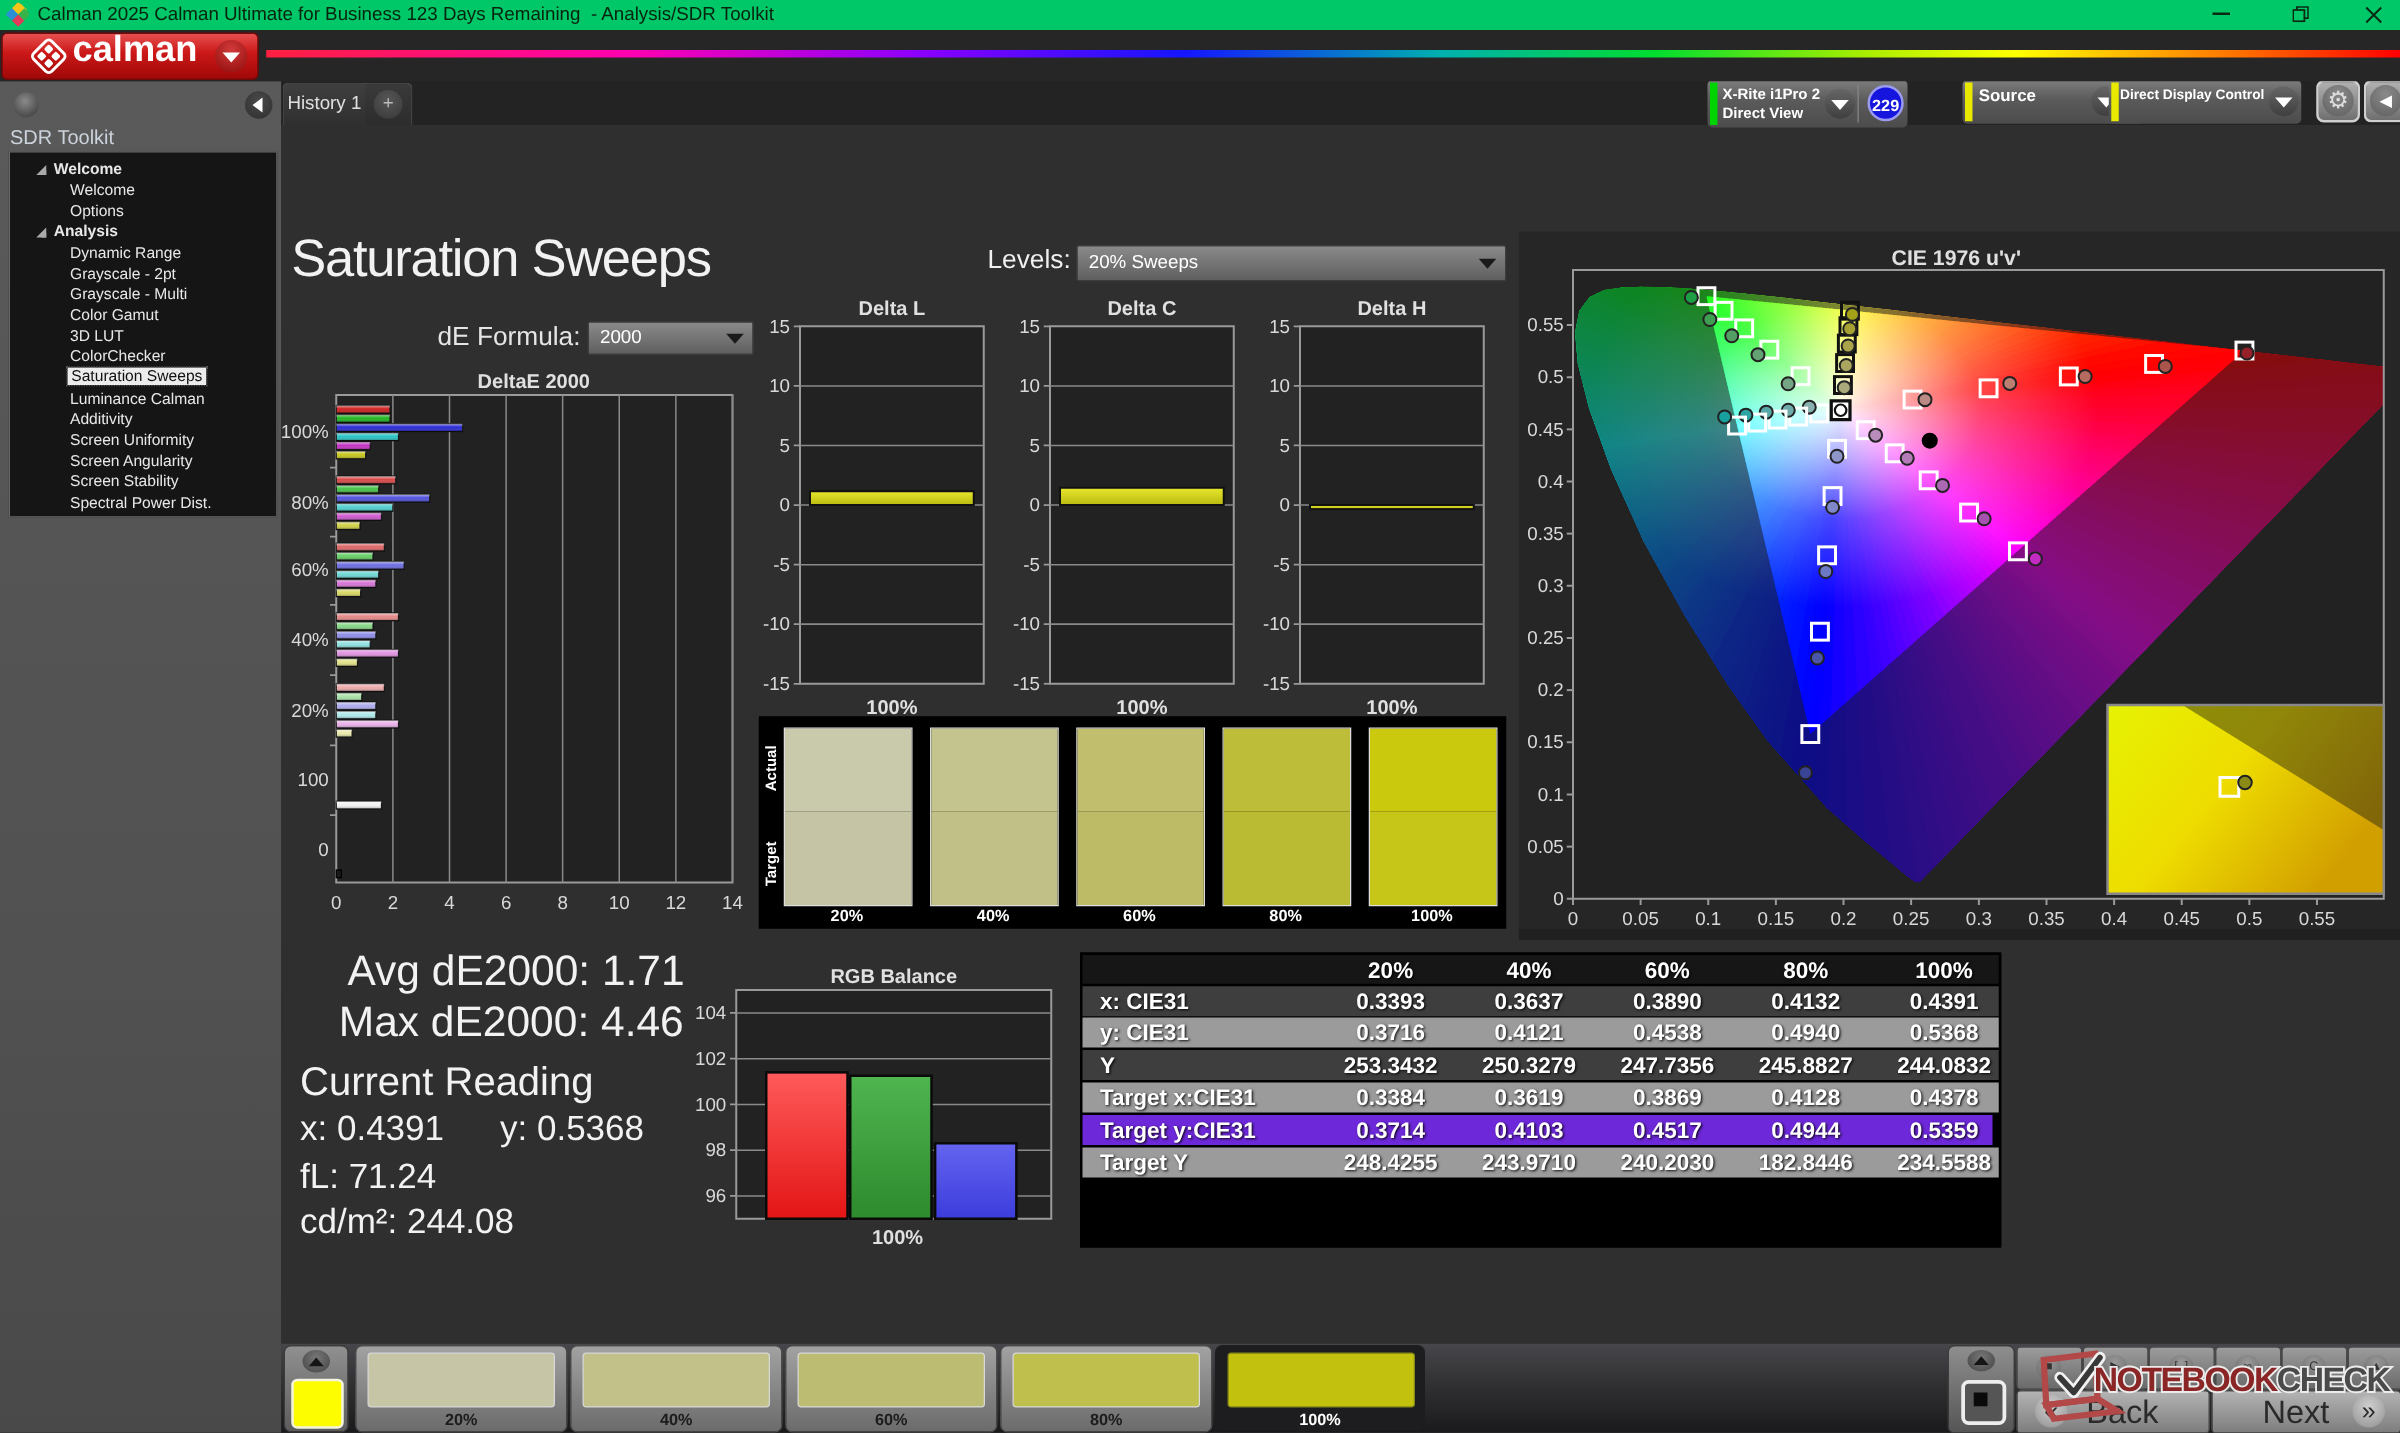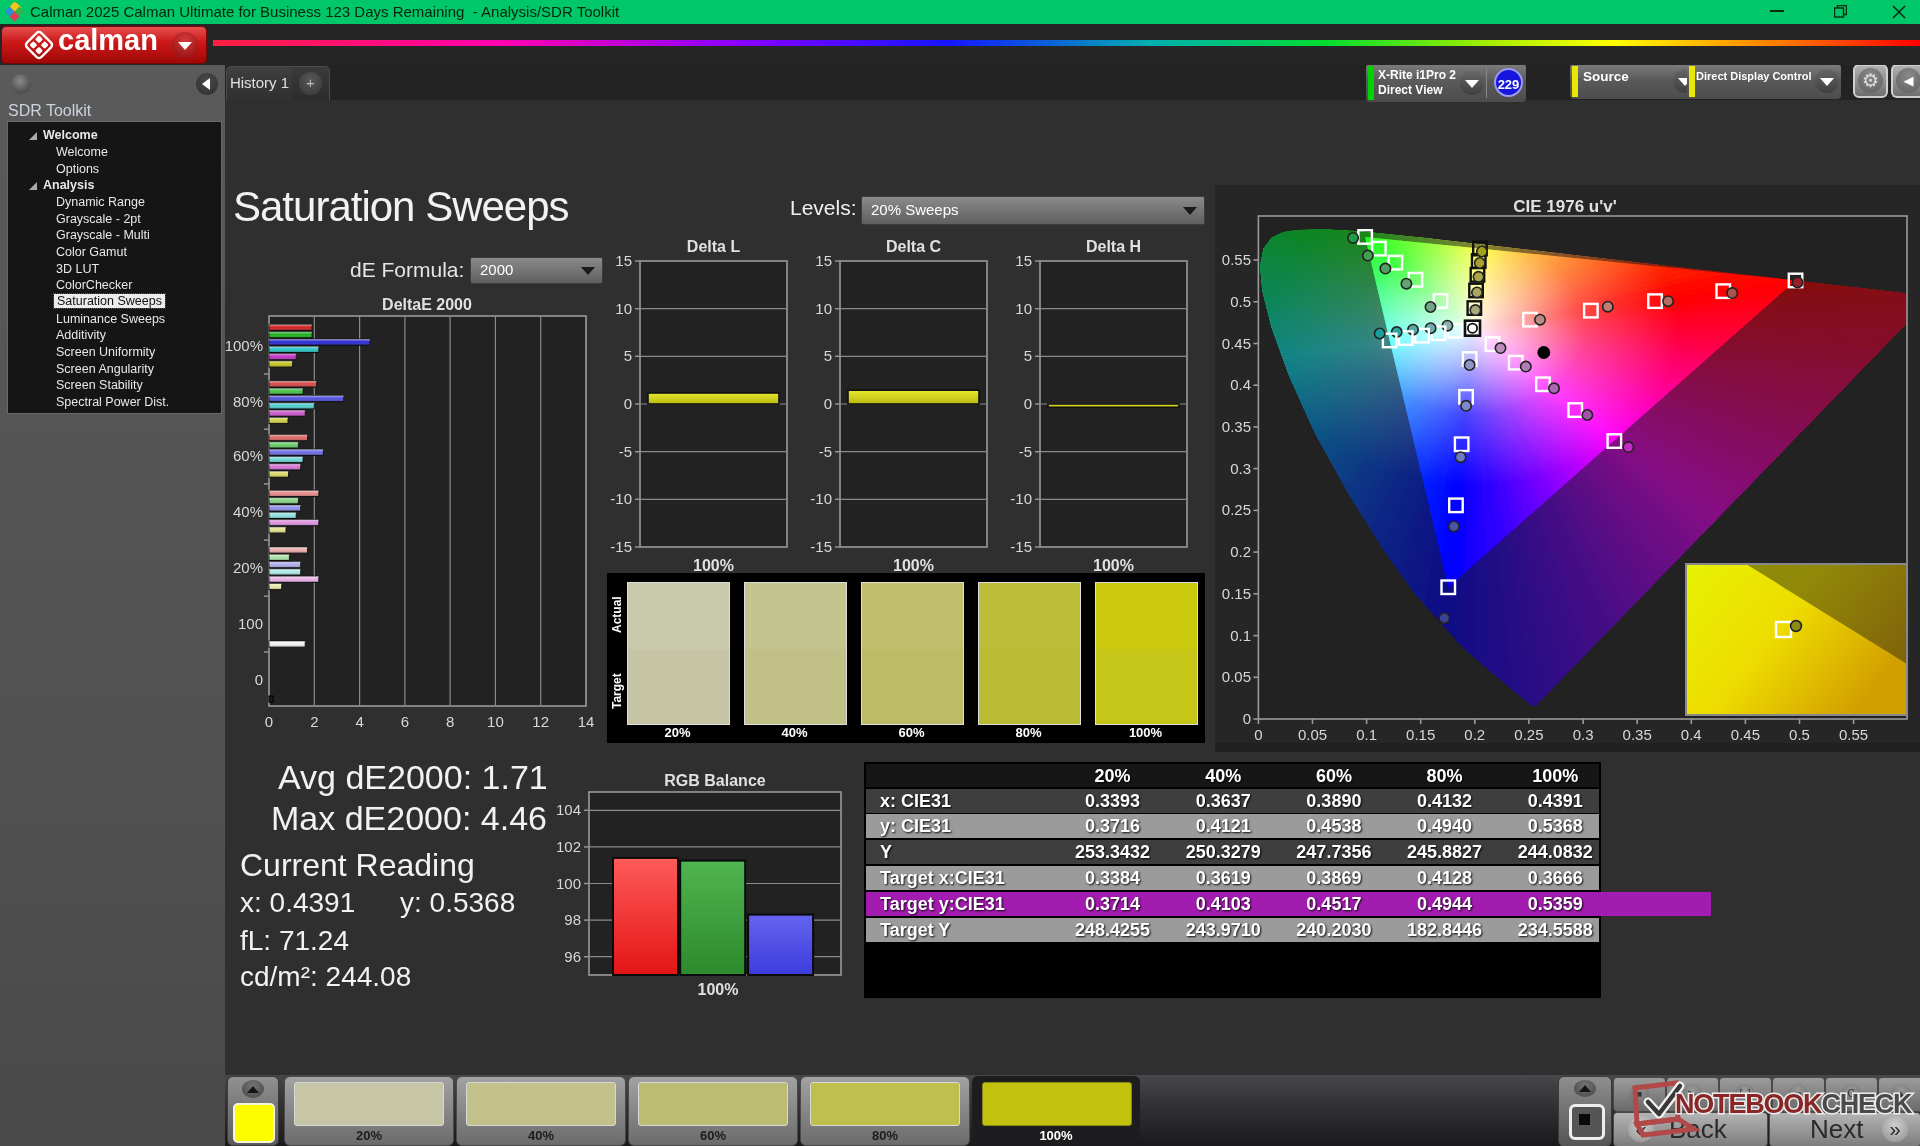--- a/index.html
+++ b/index.html
@@ -88,21 +88,21 @@
 <div style="position:absolute;left:0;top:140px;width:100%;height:17px">
         <span style="position:absolute;left:48px">3D LUT</span>
       </div>
 <div style="position:absolute;left:0;top:156px;width:100%;height:17px">
         <span style="position:absolute;left:48px">ColorChecker</span>
       </div>
 <div style="position:absolute;left:0;top:173px;width:100%;height:17px">
         <span style="position:absolute;left:46px;top:-1px;background:#ececec;color:#111;padding:0 3px;outline:1px dotted #555">Saturation Sweeps</span>
       </div>
 <div style="position:absolute;left:0;top:190px;width:100%;height:17px">
-        <span style="position:absolute;left:48px">Luminance Sweeps</span>
+        <span style="position:absolute;left:48px">Luminance Calman</span>
       </div>
 <div style="position:absolute;left:0;top:206px;width:100%;height:17px">
         <span style="position:absolute;left:48px">Additivity</span>
       </div>
 <div style="position:absolute;left:0;top:223px;width:100%;height:17px">
         <span style="position:absolute;left:48px">Screen Uniformity</span>
       </div>
 <div style="position:absolute;left:0;top:240px;width:100%;height:17px">
         <span style="position:absolute;left:48px">Screen Angularity</span>
       </div>
@@ -1059,23 +1059,23 @@
 <span style="position:absolute;left:414.4px;top:2px;width:107px;text-align:center">247.7356</span>
 <span style="position:absolute;left:525.1px;top:2px;width:107px;text-align:center">245.8827</span>
 <span style="position:absolute;left:635.8px;top:2px;width:107px;text-align:center">244.0832</span>
 </div>
 <div style="position:absolute;left:0;top:101.9px;width:733px;height:24.0px;background:#9b9b9b;color:#fff;font-weight:bold;font-size:18px;text-shadow:1px 1px 2px rgba(0,0,0,0.9)">
 <span style="position:absolute;left:14px;top:2px">Target x:CIE31</span>
 <span style="position:absolute;left:193.0px;top:2px;width:107px;text-align:center">0.3384</span>
 <span style="position:absolute;left:303.7px;top:2px;width:107px;text-align:center">0.3619</span>
 <span style="position:absolute;left:414.4px;top:2px;width:107px;text-align:center">0.3869</span>
 <span style="position:absolute;left:525.1px;top:2px;width:107px;text-align:center">0.4128</span>
-<span style="position:absolute;left:635.8px;top:2px;width:107px;text-align:center">0.3666</span>
-</div>
-<div style="position:absolute;left:0;top:127.7px;width:845px;height:24.0px;background:#a21caf;color:#fff;font-weight:bold;font-size:18px;text-shadow:1px 1px 2px rgba(0,0,0,0.9)">
+<span style="position:absolute;left:635.8px;top:2px;width:107px;text-align:center">0.4378</span>
+</div>
+<div style="position:absolute;left:0;top:127.7px;width:728px;height:24.0px;background:#6d28d9;color:#fff;font-weight:bold;font-size:18px;text-shadow:1px 1px 2px rgba(0,0,0,0.9)">
 <span style="position:absolute;left:14px;top:2px">Target y:CIE31</span>
 <span style="position:absolute;left:193.0px;top:2px;width:107px;text-align:center">0.3714</span>
 <span style="position:absolute;left:303.7px;top:2px;width:107px;text-align:center">0.4103</span>
 <span style="position:absolute;left:414.4px;top:2px;width:107px;text-align:center">0.4517</span>
 <span style="position:absolute;left:525.1px;top:2px;width:107px;text-align:center">0.4944</span>
 <span style="position:absolute;left:635.8px;top:2px;width:107px;text-align:center">0.5359</span>
 </div>
 <div style="position:absolute;left:0;top:153.5px;width:733px;height:24.0px;background:#9b9b9b;color:#fff;font-weight:bold;font-size:18px;text-shadow:1px 1px 2px rgba(0,0,0,0.9)">
 <span style="position:absolute;left:14px;top:2px">Target Y</span>
 <span style="position:absolute;left:193.0px;top:2px;width:107px;text-align:center">248.4255</span>

